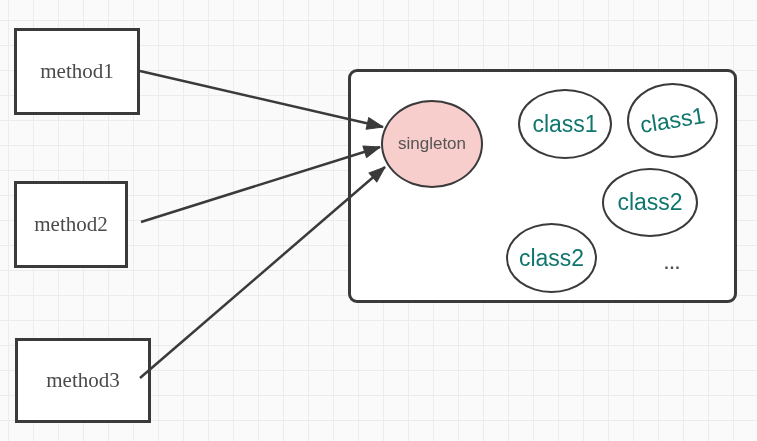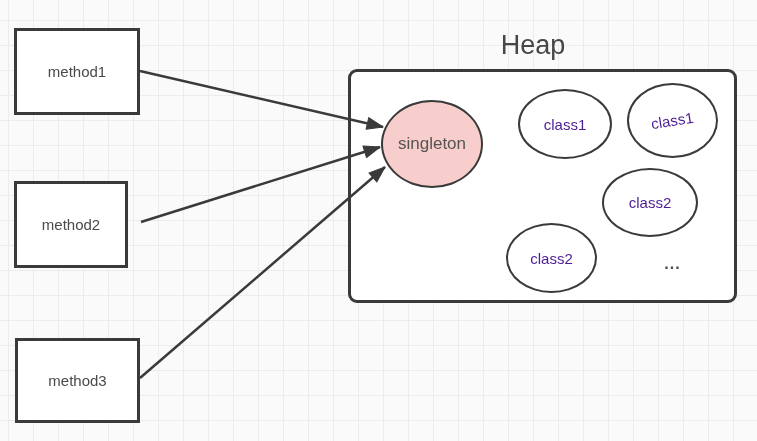--- a/index.html
+++ b/index.html
@@ -21,23 +21,24 @@
     color: #4a4a4a;
   }
   .rect-node {
     position: absolute;
     box-sizing: border-box;
     background: #ffffff;
     border: 3px solid #3a3a3a;
     display: flex;
     align-items: center;
     justify-content: center;
-    font-size: 15px;
+    font-size: 21px;
     color: #4a4a4a;
     z-index: 2;
+    font-family: Liberation Serif, serif;
   }
   .heap-box {
     position: absolute;
     box-sizing: border-box;
     left: 348px;
     top: 69px;
     width: 389px;
     height: 234px;
     background: #ffffff;
     border: 3px solid #3a3a3a;
@@ -56,22 +57,22 @@
   }
   .ellipse-node {
     position: absolute;
     box-sizing: border-box;
     border: 2.5px solid #3a3a3a;
     border-radius: 50%;
     background: #ffffff;
     display: flex;
     align-items: center;
     justify-content: center;
-    font-size: 15px;
-    color: #4c1d95;
+    font-size: 23px;
+    color: #0f766e;
     z-index: 3;
   }
   .singleton {
     left: 381px;
     top: 100px;
     width: 102px;
     height: 88px;
     background: #f8cecc;
     font-size: 17px;
     color: #555555;
@@ -88,21 +89,21 @@
     width: 45px;
     text-align: center;
     font-size: 16px;
     font-weight: bold;
     letter-spacing: 1px;
     color: #4a4a4a;
     z-index: 3;
   }
   .method1 { left: 14px; top: 28px;  width: 126px; height: 87px; }
   .method2 { left: 14px; top: 181px; width: 114px; height: 87px; }
-  .method3 { left: 15px; top: 338px; width: 125px; height: 85px; }
+  .method3 { left: 15px; top: 338px; width: 136px; height: 85px; }
   .arrows {
     position: absolute;
     left: 0;
     top: 0;
     width: 757px;
     height: 441px;
     z-index: 4;
     pointer-events: none;
   }
   .arrows path.edge {
@@ -119,21 +120,20 @@
   <div class="rect-node method1">
     <span class="node-label">method1</span>
   </div>
   <div class="rect-node method2">
     <span class="node-label">method2</span>
   </div>
   <div class="rect-node method3">
     <span class="node-label">method3</span>
   </div>
 
-  <div class="heap-title">Heap</div>
   <div class="heap-box"></div>
 
   <div class="ellipse-node singleton">
     <span class="node-label">singleton</span>
   </div>
   <div class="ellipse-node class1-a">
     <span class="node-label">class1</span>
   </div>
   <div class="ellipse-node class1-b">
     <span class="node-label">class1</span>

